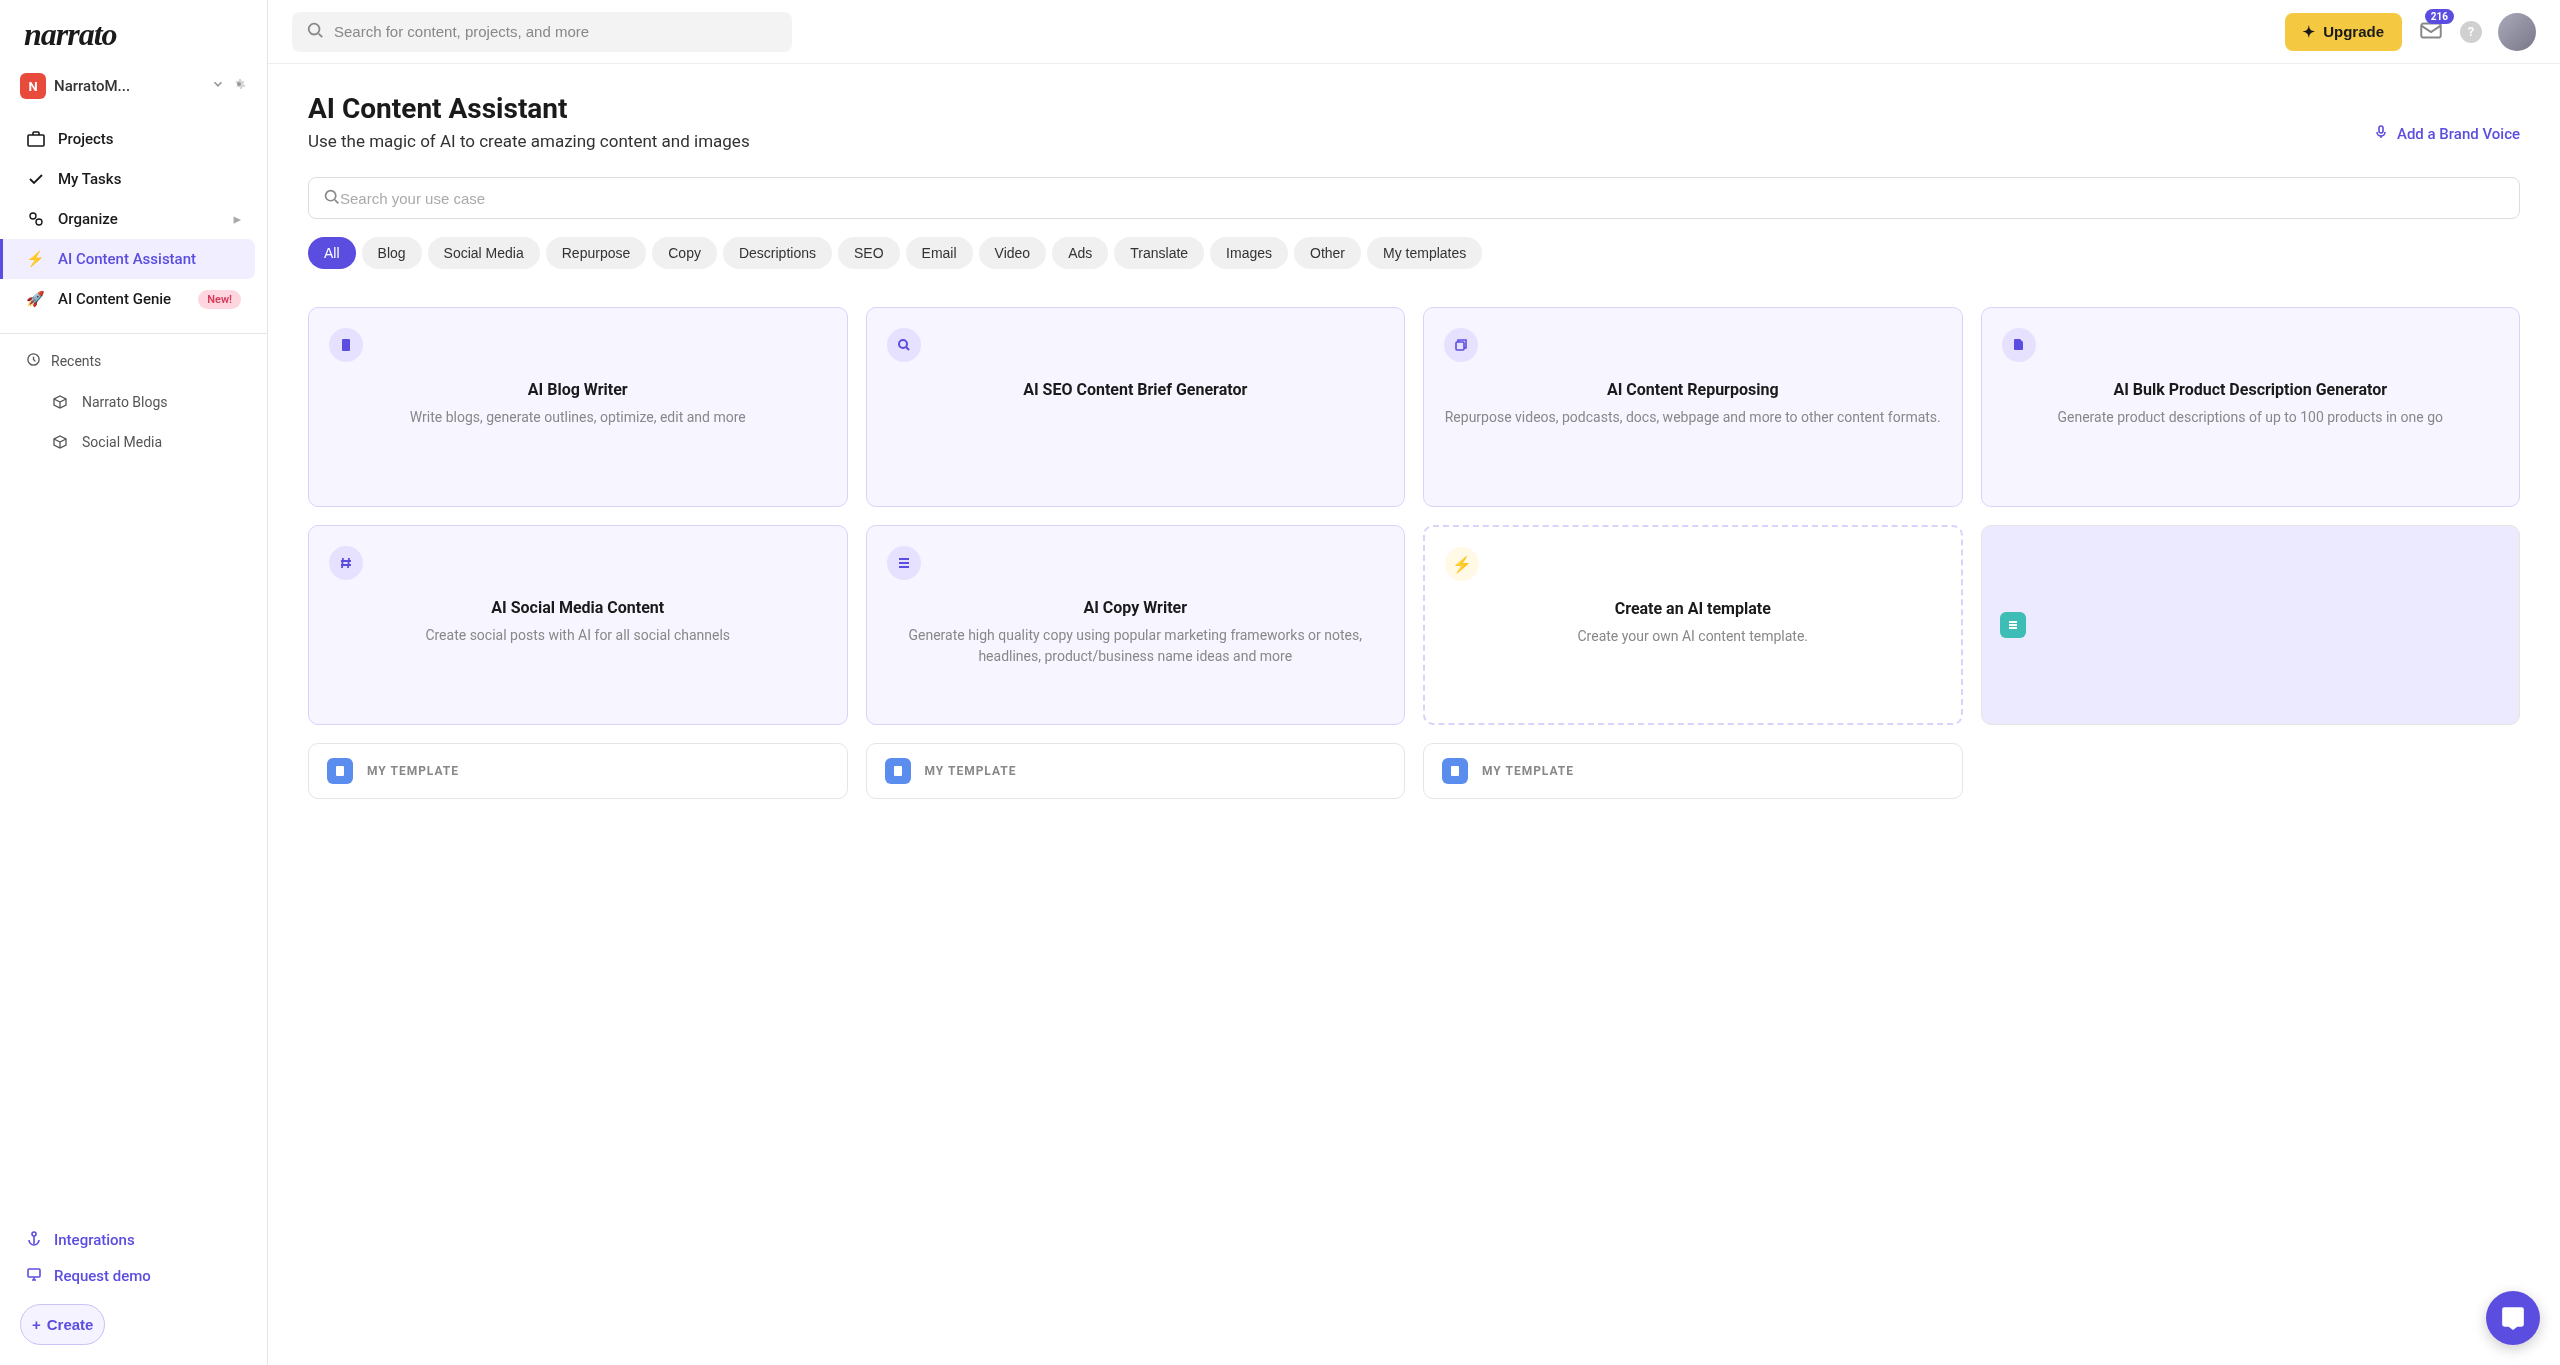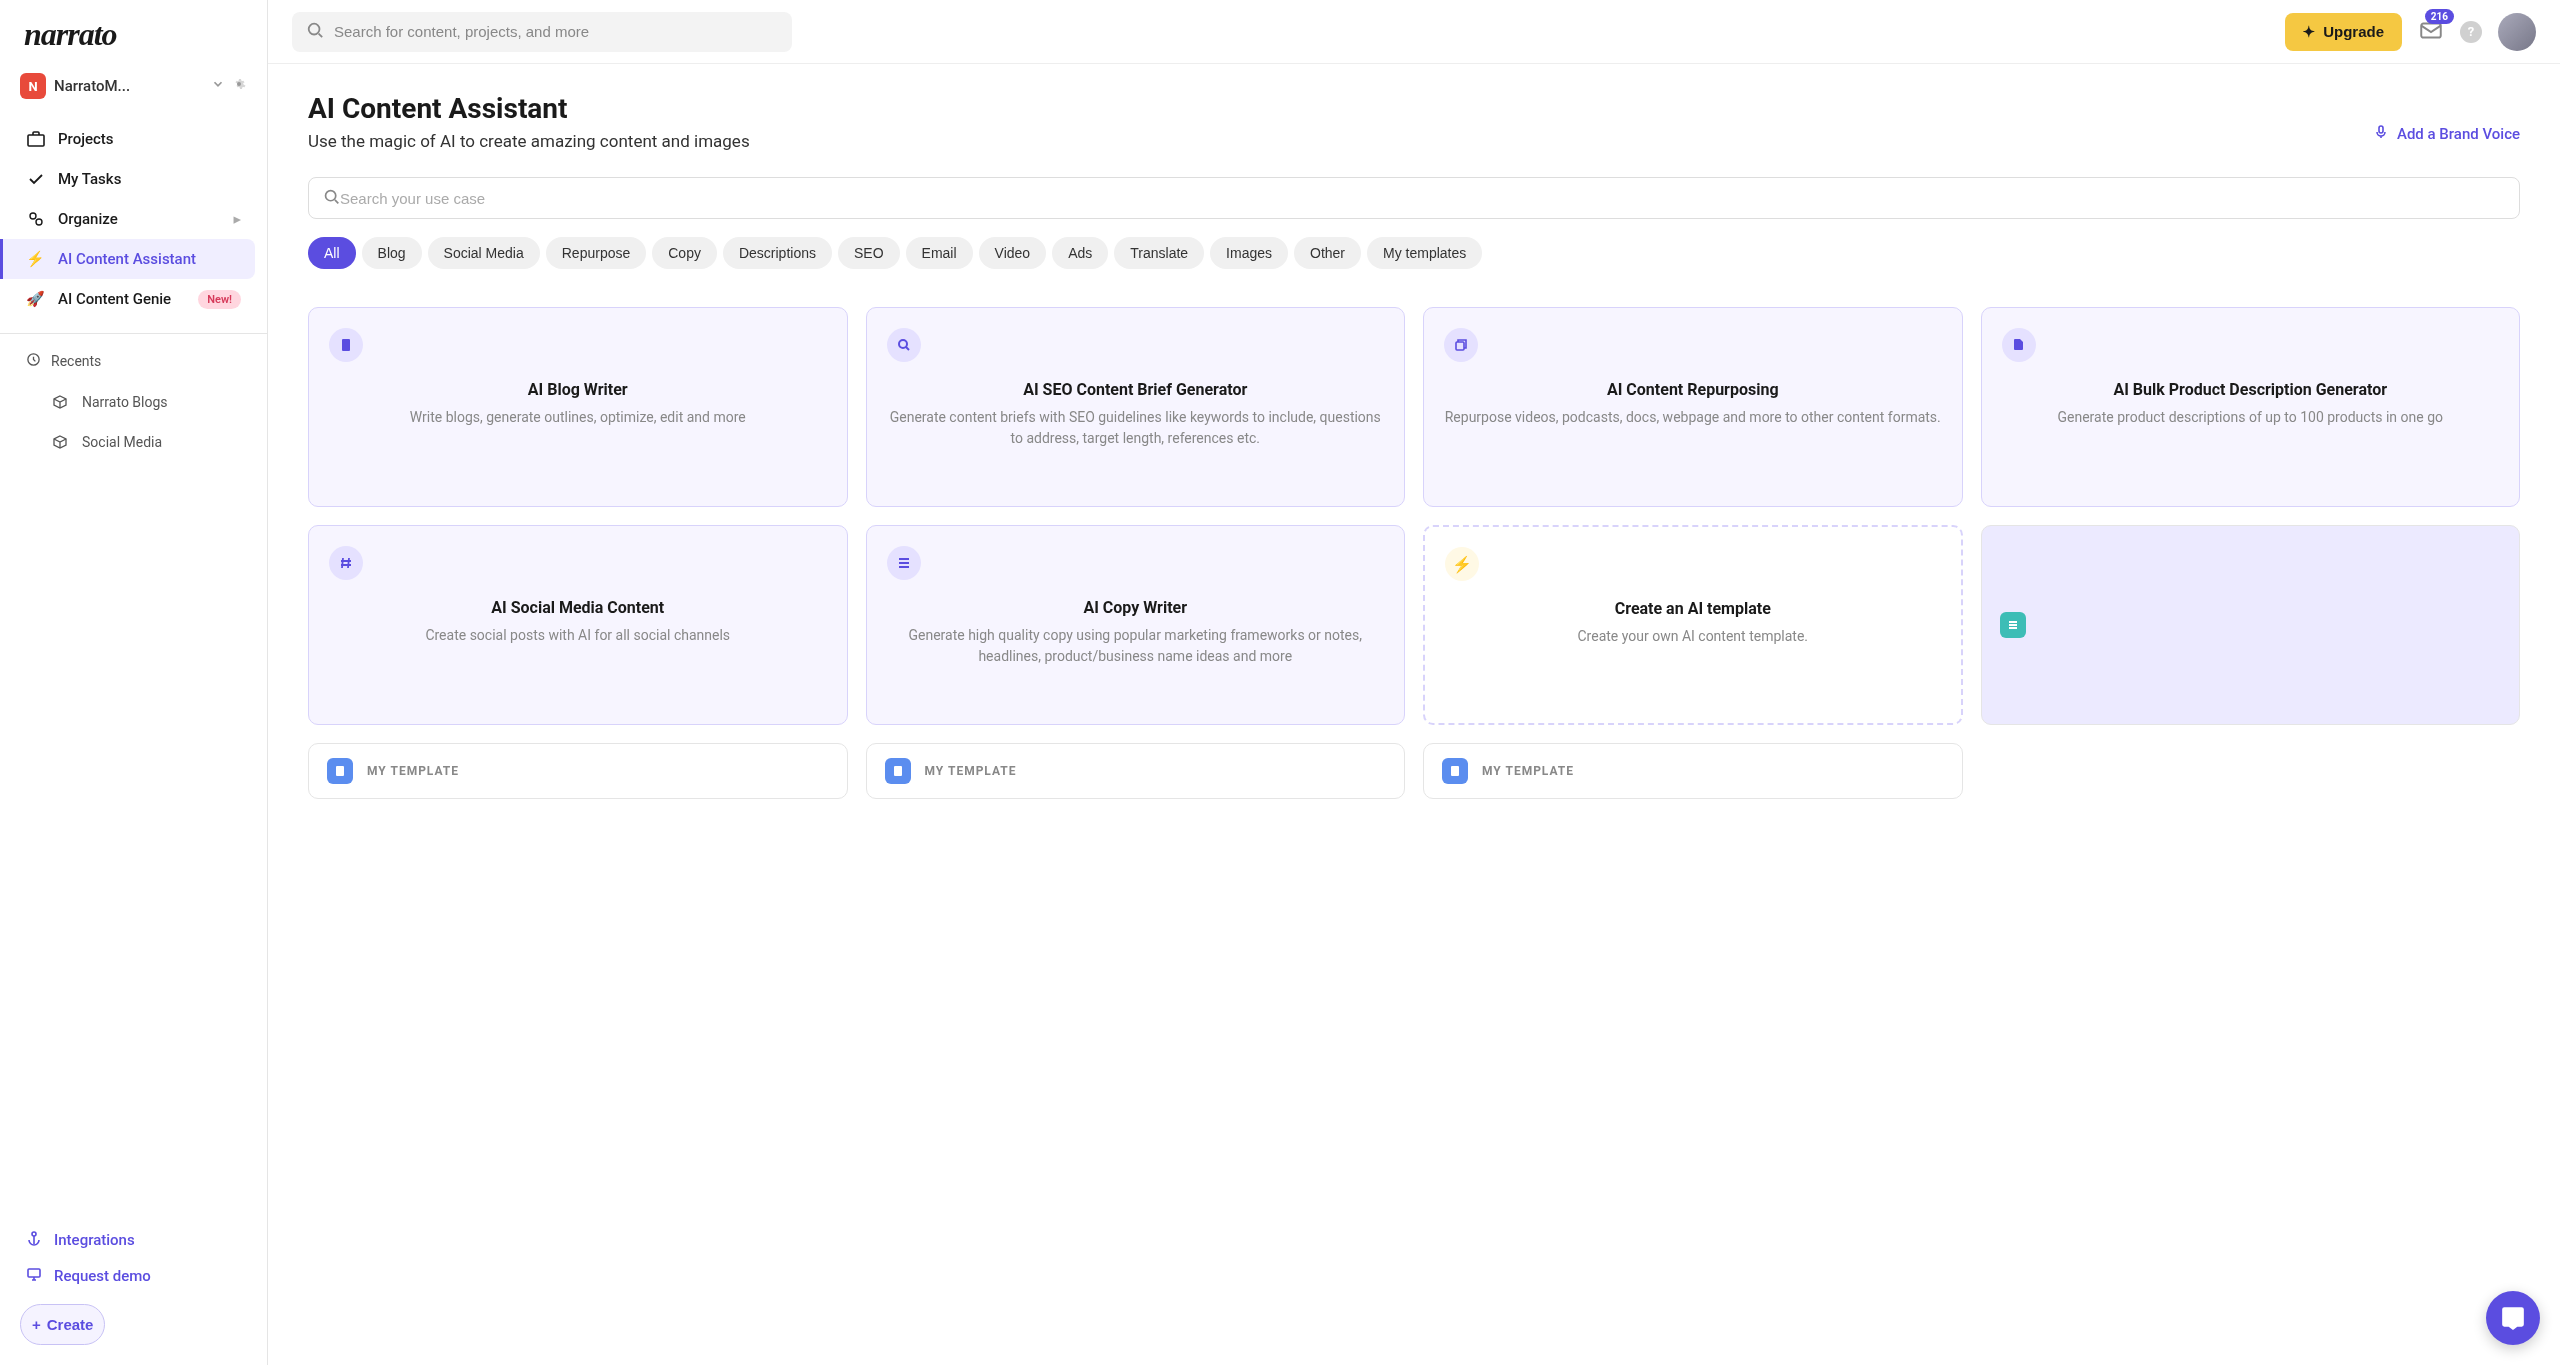--- a/index.html
+++ b/index.html
@@ -264,21 +264,20 @@
           <div class="card-desc">Write blogs, generate outlines, optimize, edit and more</div>
         </div>
         <div class="card">
           <div class="card-icon">
               <svg width="16" height="16" viewBox="0 0 16 16" fill="none" stroke="currentColor" stroke-width="2">
                 <circle cx="7" cy="7" r="4"></circle>
                 <path d="M10 10l3 3"></path>
               </svg>
             </div>
           <div class="card-title">AI SEO Content Brief Generator</div>
-          <div class="card-desc">Generate content briefs with SEO guidelines like keywords to include, questions to address, target length, references etc.</div>
         </div>
         <div class="card">
           <div class="card-icon">
               <svg width="16" height="16" viewBox="0 0 16 16" fill="none" stroke="currentColor" stroke-width="1.6">
                 <rect x="3" y="5" width="8" height="8" rx="1"></rect>
                 <path d="M5 5V3h8v8h-2"></path>
               </svg>
             </div>
           <div class="card-title">AI Content Repurposing</div>
           <div class="card-desc">Repurpose videos, podcasts, docs, webpage and more to other content formats.</div>

